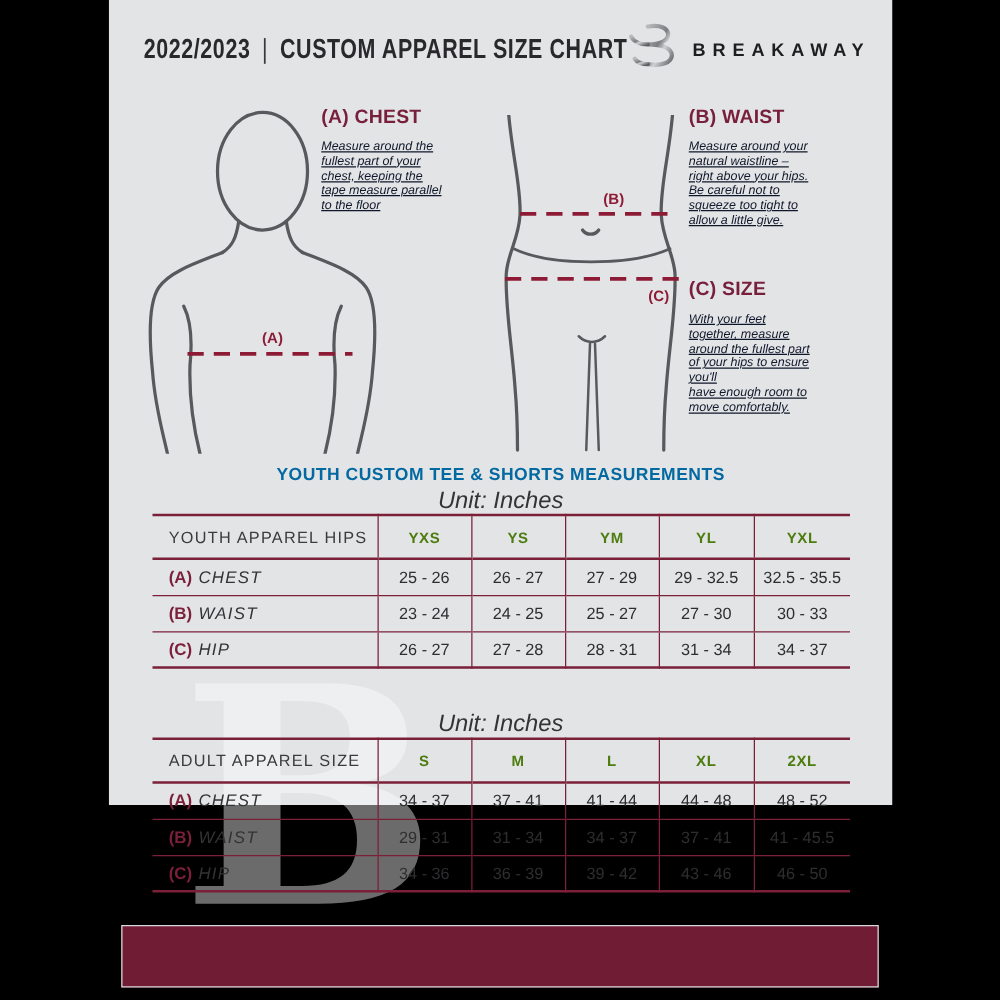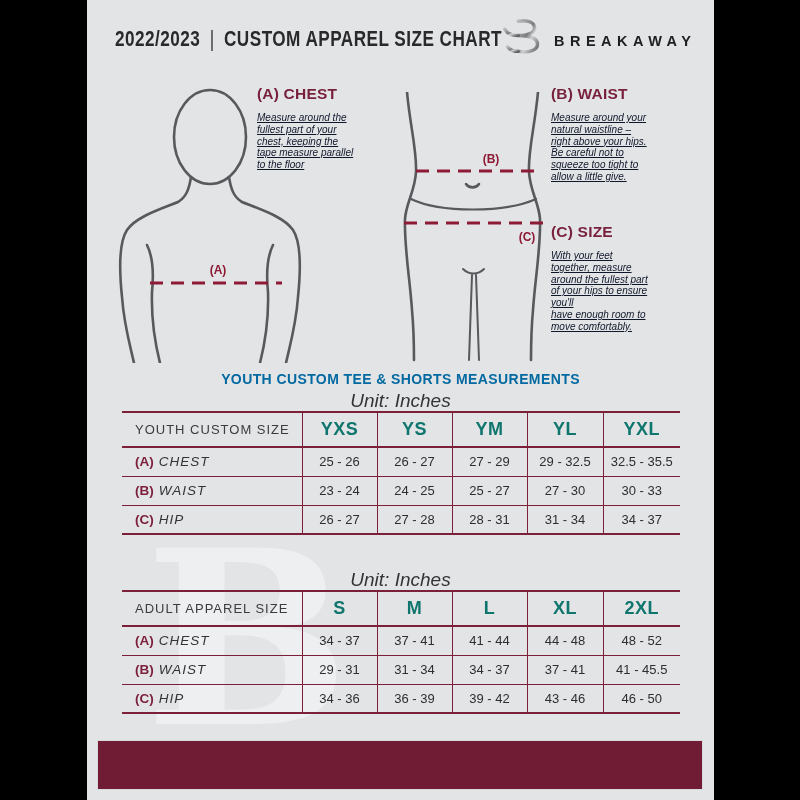--- a/index.html
+++ b/index.html
@@ -8,21 +8,21 @@
     background:#000;
     font-family:"Liberation Sans", sans-serif;
     position:relative;
     overflow:hidden;
   }
   .letterbox { position:absolute; top:0; height:800px; background:#000; z-index:5; }
   .letterbox.left  { left:0; width:87px; }
   .letterbox.right { left:714px; width:86px; }
 
   .page {
-    position:absolute; left:87px; top:0; width:627px; height:800px;
+    position:absolute; left:87px; top:0; width:627px; height:644px;
     background:#e3e4e6;
   }
 
   
   .header-title {
     position:absolute; left:28px; top:26px;
     transform:scaleX(0.78); transform-origin:left top;
     white-space:nowrap; font-weight:bold; font-size:22px;
     color:#29292c; letter-spacing:0.6px;
   }
@@ -73,21 +73,21 @@
   table.youth { top:411px; }
   table.adult { top:590px; }
   .size-table th, .size-table td { padding:0; text-align:center; vertical-align:middle; }
   .size-table thead th { height:35px; border-bottom:2px solid #7b2038; }
   .size-table tbody td { height:29px; border-bottom:1.5px solid #7b2038; }
   .size-table th + th, .size-table td + td { border-left:1.5px solid #7b2038; }
   .apparel-size-header {
     font-size:13px; color:#3c3c3f; letter-spacing:1px; font-weight:400;
     text-align:left !important; padding-left:13px !important;
   }
-  .size-col-header { font-size:18px; font-weight:bold; color:#0f766e; letter-spacing:0.5px; }
+  .size-col-header { font-size:12px; font-weight:bold; color:#4d7c0f; letter-spacing:0.5px; }
   .col-label { text-align:left !important; padding-left:13px !important; font-size:13.5px; }
   .row-prefix { font-weight:bold; color:#7b1f3a; }
   .row-label  { color:#333336; letter-spacing:1px; margin-left:5px;font-style:italic; }
   .cell-value { font-size:13px; color:#2e2e31; }
 
   
   .watermark {
     position:absolute; left:58px; top:518px; z-index:0;
     font-family:"DejaVu Serif", serif; font-weight:bold;
     font-size:242px; line-height:1; color:#ffffff; opacity:0.42;
@@ -199,21 +199,21 @@
     <colgroup>
         <col style="width:180px">
         <col style="width:75px">
         <col style="width:75px">
         <col style="width:75px">
         <col style="width:76px">
         <col style="width:77px">
       </colgroup>
     <thead>
       <tr>
-        <th class="apparel-size-header">YOUTH CUSTOM SIZE</th>
+        <th class="apparel-size-header">YOUTH APPAREL HIPS</th>
         <th class="size-col-header">YXS</th>
         <th class="size-col-header">YS</th>
         <th class="size-col-header">YM</th>
         <th class="size-col-header">YL</th>
         <th class="size-col-header">YXL</th>
       </tr>
     </thead>
     <tbody>
       <tr>
         <td class="col-label"><span class="row-prefix">(A)</span><span class="row-label">CHEST</span></td>

